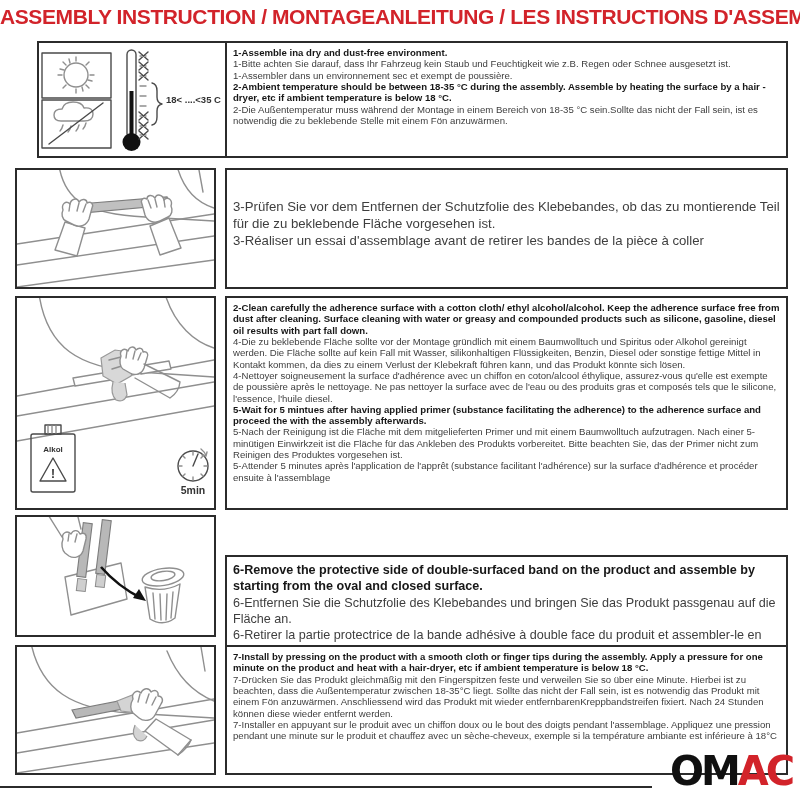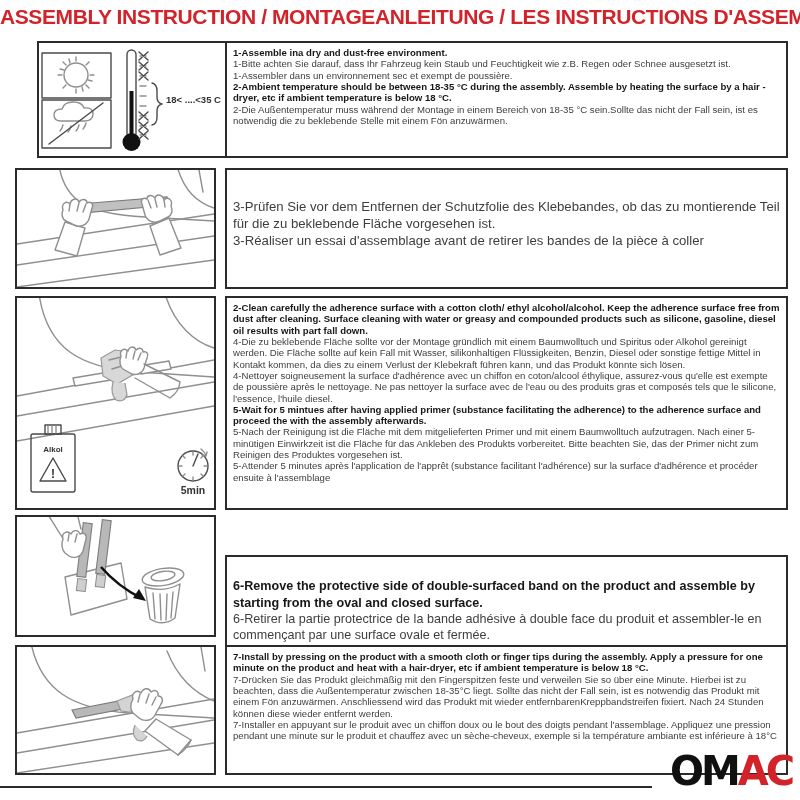--- a/index.html
+++ b/index.html
@@ -228,20 +228,21 @@
     <g>
       <ellipse class="artfill" cx="146" cy="60" rx="21" ry="8.5" transform="rotate(-9 146 60)"></ellipse>
       <ellipse class="art" cx="146" cy="59" rx="12" ry="4.5" transform="rotate(-9 146 59)"></ellipse>
       <path class="artfill" d="M128,70 L133,102 Q146,110 158,101 L163,67 Q146,76 128,70 Z"></path>
       <path class="art" d="M136,76 l2,26 m5,-25 l1,26 m6,-26 l-1,26 m7,-28 l-2,26"></path>
     </g>
   </svg>
 </div>
 <div class="box txt med vcenter r4-txt">
   <p class="b">6-Remove the protective side of double-surfaced band on the product and assemble by starting from the oval and closed surface.</p>
+  <p>6-Entfernen Sie die Schutzfolie des Klebebandes und bringen Sie das Produkt passgenau auf die Fläche an.</p>
   <p>6-Retirer la partie protectrice de la bande adhésive à double face du produit et assembler-le en commençant par une surface ovale et fermée.</p>
 </div>
 
 <div class="box art-box r5-art">
   <svg viewBox="0 0 197 126">
     <g class="art">
       <path d="M14,-4 C24,44 56,62 112,66 L197,71"></path>
       <path d="M150,4 C162,34 182,48 197,54"></path>
       <line x1="184" y1="0" x2="188" y2="24"></line>
       <line x1="0" y1="86" x2="197" y2="52"></line>

